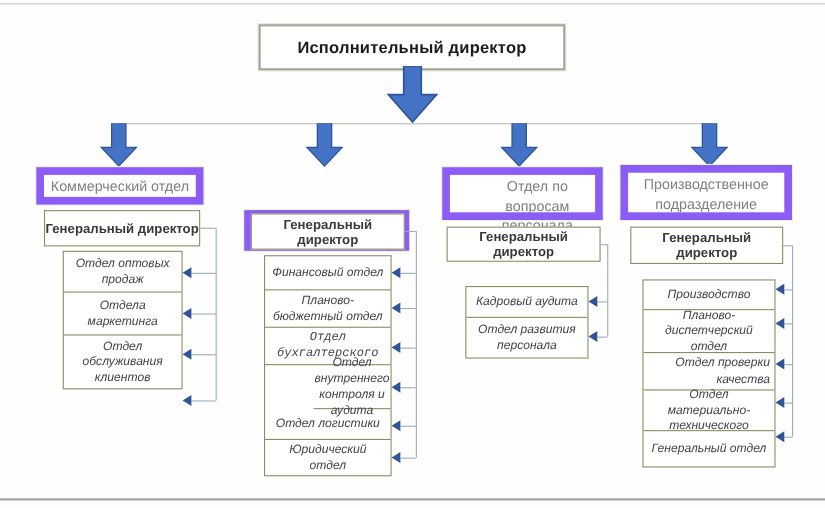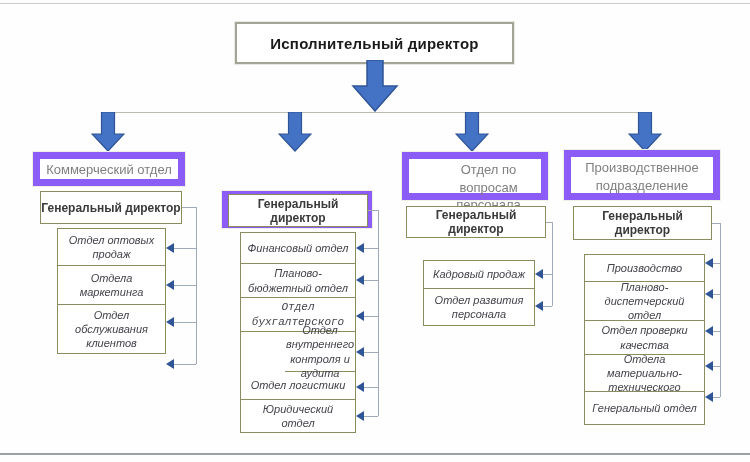--- a/index.html
+++ b/index.html
@@ -125,41 +125,41 @@
   <div class="bline" style="left:364px;top:416px;width:14px;"></div>
   <div class="ahead" style="left:356px;top:411px;"></div>
 
   <div class="hdr" style="left:402px;top:152px;width:146px;height:48px;padding-left:31px;">
     <span>Отдел по вопросам персонала</span>
   </div>
   <div class="dir" style="left:406px;top:206px;width:140px;height:32px;">
     <span>Генеральный директор</span>
   </div>
   <div class="items" style="left:423px;top:260px;width:112px;">
-    <div class="cell" style="height:28px;padding:1px 4px;">Кадровый продаж</div>
+    <div class="cell" style="height:28px;padding:1px 4px;">Кадровый аудита</div>
     <div class="cell" style="height:36px;padding:1px 4px;">Отдел развития персонала</div>
   </div>
   <div class="stub" style="left:546px;top:222px;width:6px;"></div>
   <div class="vline" style="left:552px;top:222px;height:84px;"></div>
   <div class="bline" style="left:543px;top:274px;width:9px;"></div>
   <div class="ahead" style="left:535px;top:269px;"></div>
   <div class="bline" style="left:543px;top:306px;width:9px;"></div>
   <div class="ahead" style="left:535px;top:301px;"></div>
 
   <div class="hdr" style="left:564px;top:150px;width:156px;height:50px;">
     <span>Производственное подразделение</span>
   </div>
   <div class="dir" style="left:573px;top:206px;width:139px;height:34px;">
     <span>Генеральный директор</span>
   </div>
   <div class="items" style="left:584px;top:254px;width:121px;">
     <div class="cell" style="height:27px;padding:1px 4px;">Производство</div>
     <div class="cell" style="height:39px;padding:1px 4px;">Планово-диспетчерский отдел</div>
-    <div class="cell" style="height:34px;padding:1px 4px;">Отдел проверки качества</div>
-    <div class="cell" style="height:37px;padding:1px 4px;">Отдела материально-технического</div>
+    <div class="cell" style="height:34px;padding:1px 4px;text-align:right;">Отдел проверки качества</div>
+    <div class="cell" style="height:37px;padding:1px 4px;">Отдел материально-технического</div>
     <div class="cell" style="height:32px;padding:1px 4px;">Генеральный отдел</div>
   </div>
   <div class="stub" style="left:712px;top:223px;width:8px;"></div>
   <div class="vline" style="left:720px;top:223px;height:174px;"></div>
   <div class="bline" style="left:713px;top:263px;width:7px;"></div>
   <div class="ahead" style="left:705px;top:258px;"></div>
   <div class="bline" style="left:713px;top:294px;width:7px;"></div>
   <div class="ahead" style="left:705px;top:289px;"></div>
   <div class="bline" style="left:713px;top:331px;width:7px;"></div>
   <div class="ahead" style="left:705px;top:326px;"></div>

